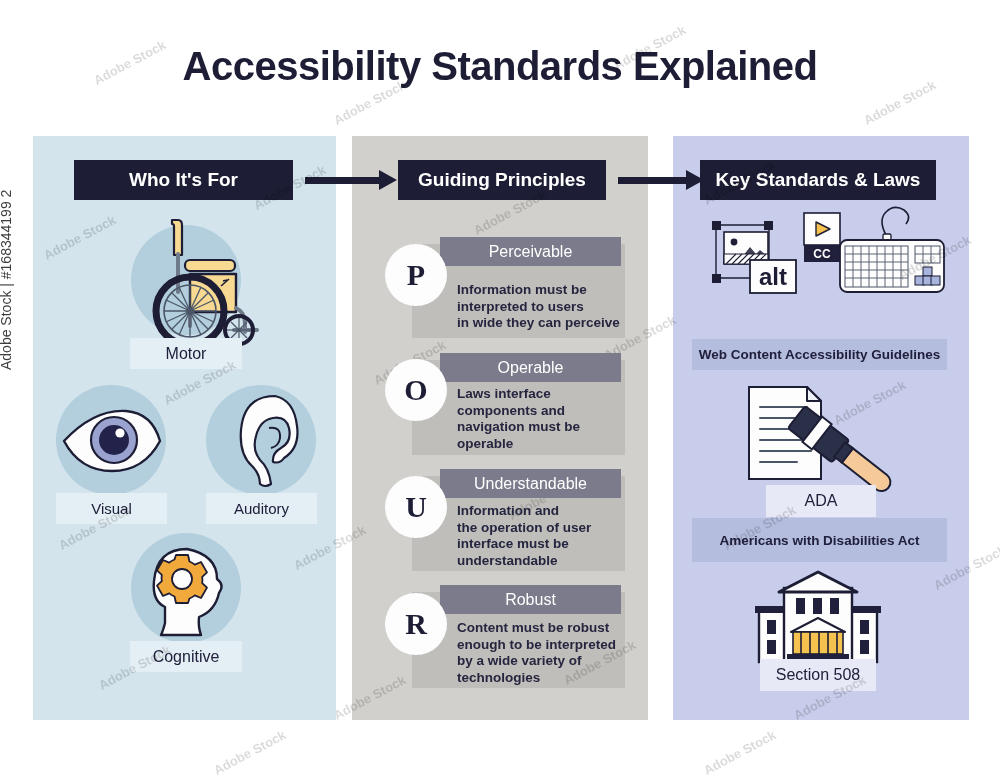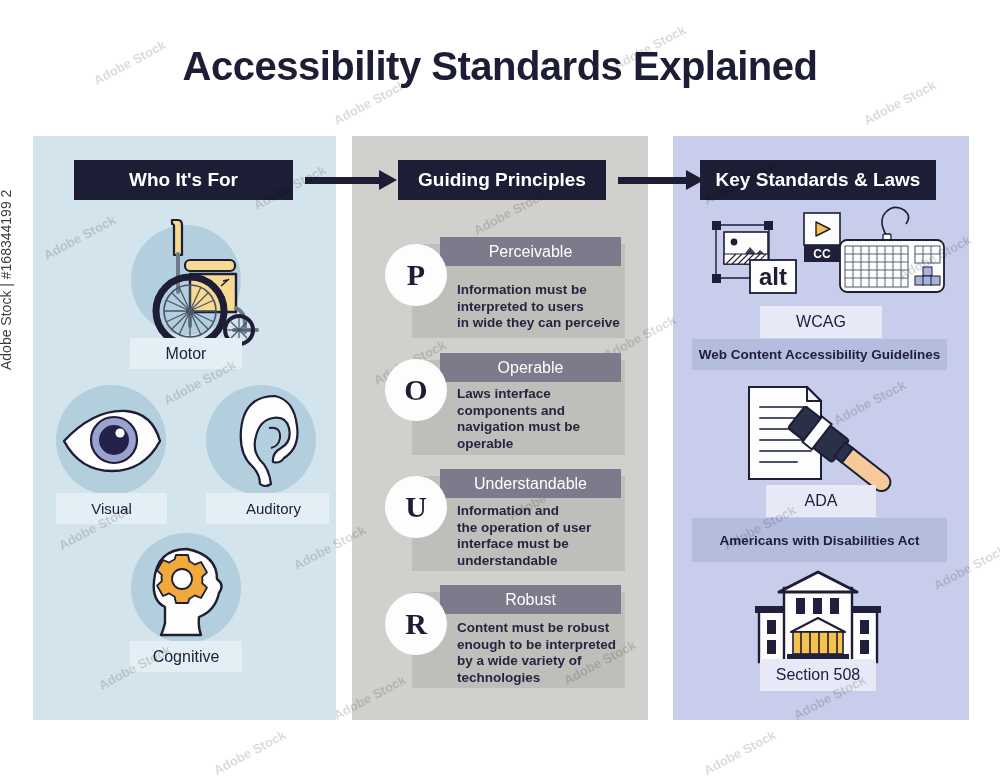--- a/index.html
+++ b/index.html
@@ -179,21 +179,21 @@
   </div>
   <div class="cap small" style="left:56px;top:493px;width:111px;height:31px;">Visual</div>
 
   <div class="disc" style="left:206px;top:385px;width:110px;height:110px;"></div>
   <div style="position:absolute;left:228px;top:392px;width:76px;height:98px;">
     <svg viewBox="0 0 76 98" width="76" height="98">
       <path d="M47 4 Q16 4 13 38 Q11 62 24 74 Q32 82 32 92 Q37 96 43 92 Q41 76 32 68 Q24 58 28 44 Q32 28 45 26 Q58 24 61 36 Q64 50 53 56 Q44 61 45 70 Q52 72 56 66 Q72 56 69 34 Q66 8 47 4 Z" fill="#fdfdfd" stroke="#1d1d35" stroke-width="2.2" stroke-linejoin="round"></path>
       <path d="M41 36 Q53 34 52 46 Q51 54 43 56" fill="none" stroke="#1d1d35" stroke-width="2"></path>
     </svg>
   </div>
-  <div class="cap small" style="left:206px;top:493px;width:111px;height:31px;padding-left:12px;">Auditory</div>
+  <div class="cap small" style="left:206px;top:493px;width:111px;height:31px;">Auditory</div>
 
   <div class="disc" style="left:131px;top:533px;width:110px;height:110px;"></div>
   <div style="position:absolute;left:145px;top:545px;width:90px;height:92px;">
     <svg viewBox="0 0 90 92" width="90" height="92">
       <path d="M42 4 Q12 4 9 36 Q7 56 20 62 L20 78 Q18 86 16 90 L56 90 Q53 82 54 72 Q70 66 74 48 Q80 40 72 34 Q72 10 42 4 Z" fill="#fdfdfd" stroke="#1d1d35" stroke-width="2.4" stroke-linejoin="round"></path>
       <g transform="translate(37,34)">
         <g fill="#f2a93b" stroke="#1d1d35" stroke-width="1.8" stroke-linejoin="round">
           <path d="M-6 -24 h12 l1.5 6.5 a20 20 0 0 1 5.3 3.1 l6.2 -2.6 l6 10.4 l-4.8 4.5 a20 20 0 0 1 0 6.2 l4.8 4.5 l-6 10.4 l-6.2 -2.6 a20 20 0 0 1 -5.3 3.1 L6 24 h-12 l-1.5 -6.5 a20 20 0 0 1 -5.3 -3.1 l-6.2 2.6 l-6 -10.4 l4.8 -4.5 a20 20 0 0 1 0 -6.2 l-4.8 -4.5 l6 -10.4 l6.2 2.6 a20 20 0 0 1 5.3 -3.1 Z"></path>
         </g>
         <circle cx="0" cy="0" r="10" fill="#fdfdfd" stroke="#1d1d35" stroke-width="1.8"></circle>
@@ -306,21 +306,20 @@
           <line x1="233" y1="46" x2="233" y2="63"></line>
             <line x1="241" y1="46" x2="241" y2="63"></line>
         </g>
         <rect x="233" y="67" width="9" height="9" fill="#a7b4dc" stroke="#1d1d35" stroke-width="1"></rect>
         <rect x="225" y="76" width="9" height="9" fill="#a7b4dc" stroke="#1d1d35" stroke-width="1"></rect>
         <rect x="233" y="76" width="9" height="9" fill="#a7b4dc" stroke="#1d1d35" stroke-width="1"></rect>
         <rect x="241" y="76" width="9" height="9" fill="#a7b4dc" stroke="#1d1d35" stroke-width="1"></rect>
       </g>
     </svg>
   </div>
-  <div class="rlabel" style="left:760px;top:306px;width:122px;height:32px;">WCAG</div>
   <div class="rsub" style="left:692px;top:339px;width:255px;height:31px;">Web Content Accessibility Guidelines</div>
 
   <div style="position:absolute;left:745px;top:385px;width:180px;height:100px;">
     <svg viewBox="0 0 180 100" width="180" height="100">
       <path d="M4 2 h58 l14 14 v78 h-72 z" fill="#fdfdfd" stroke="#1d1d35" stroke-width="2"></path>
       <path d="M62 2 v14 h14 z" fill="#eef1f7" stroke="#1d1d35" stroke-width="2" stroke-linejoin="round"></path>
       <g stroke="#4a5568" stroke-width="2" stroke-linecap="round">
         <line x1="15" y1="22" x2="62" y2="22"></line>
         <line x1="15" y1="33" x2="66" y2="33"></line>
         <line x1="15" y1="44" x2="66" y2="44"></line>

